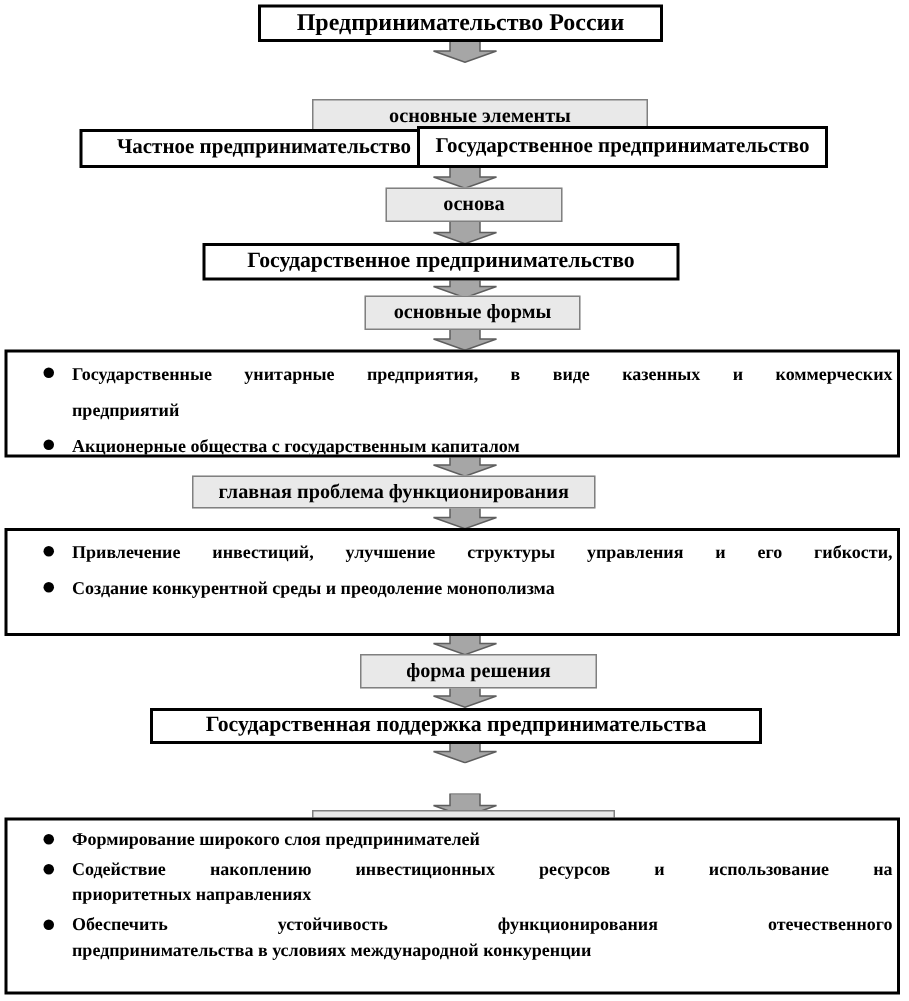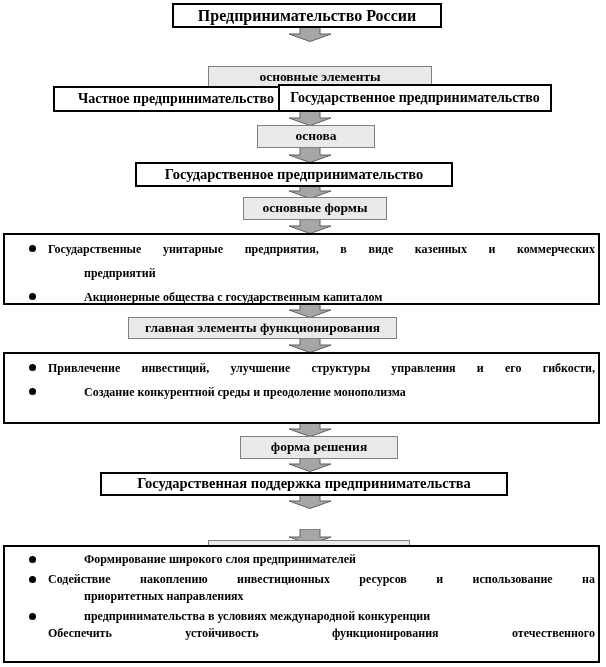--- a/index.html
+++ b/index.html
@@ -22,21 +22,21 @@
   .arrow polygon { fill:var(--arrow-fill,#a6a6a6); stroke:var(--arrow-stroke,#5e5e5e); stroke-width:1; }
   .listbox {
     position:absolute; left:3px; width:597px; z-index:1;
     background:#fff; border:2px solid var(--white-box-border,#000);
     padding:2px 2px 0 24px; font-size:12px; overflow:hidden;
   }
   .bullet-item { display:flex; align-items:flex-start; }
   .dot { flex:0 0 auto; width:7px; height:7px; border-radius:50%; background:#000; }
   .btext { flex:1; margin-left:12px; margin-right:1px; }
   .bline { text-align:justify; text-align-last:justify; }
-  .bline.last { text-align:justify; text-align-last:left;margin-left:36px; }
+  .bline.last { text-align:justify; text-align-last:left; }
   .list-lg .bline { line-height:24px; }
   .list-lg .dot { margin-top:8px; }
   .list-sm { padding-top:4px; }
   .list-sm .bline { line-height:17px; }
   .list-sm .bullet-item { margin-bottom:3px;justify-content:center; }
   .list-sm .dot { margin-top:5px; }
 </style>
 </head>
 <body>
 
@@ -103,21 +103,21 @@
           <div class="bline last">Акционерные общества с государственным капиталом</div>
         </div>
       </div>
     </div>
 
   <svg class="arrow" style="left:288px;top:302px;" width="44" height="16" viewBox="0 0 44 16">
       <polygon points="12,0 32,0 32,8 43,8 22,15.5 1,8 12,8"></polygon>
     </svg>
 
   <div class="box gbox" style="left:128px;top:317px;width:269px;height:22px;">
-    <span>главная элементы функционирования</span>
+    <span>главная проблема функционирования</span>
   </div>
 
   <svg class="arrow" style="left:288px;top:337px;" width="44" height="16" viewBox="0 0 44 16">
       <polygon points="12,0 32,0 32,8 43,8 22,15.5 1,8 12,8"></polygon>
     </svg>
 
   <div class="listbox list-lg" style="top:352px;height:72px;">
       <div class="bullet-item">
         <span class="dot"></span>
         <div class="btext">
@@ -170,19 +170,19 @@
       <div class="bullet-item">
         <span class="dot"></span>
         <div class="btext">
           <div class="bline">Содействие накоплению инвестиционных ресурсов и использование на</div>
           <div class="bline last">приоритетных направлениях</div>
         </div>
       </div>
       <div class="bullet-item">
         <span class="dot"></span>
         <div class="btext">
+          <div class="bline">Обеспечить устойчивость функционирования отечественного</div>
           <div class="bline last">предпринимательства в условиях международной конкуренции</div>
-          <div class="bline">Обеспечить устойчивость функционирования отечественного</div>
         </div>
       </div>
     </div>
 
 </div>
 
 </body></html>

